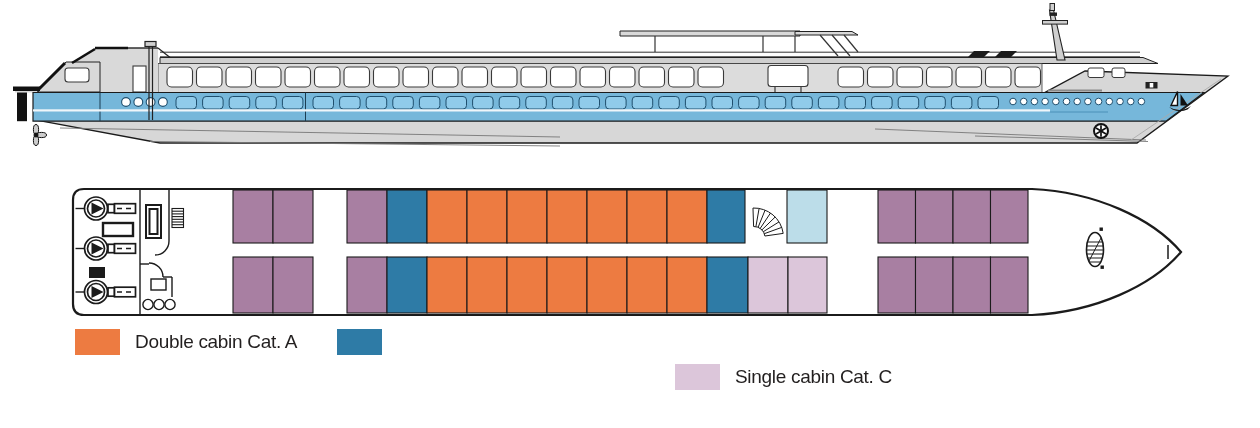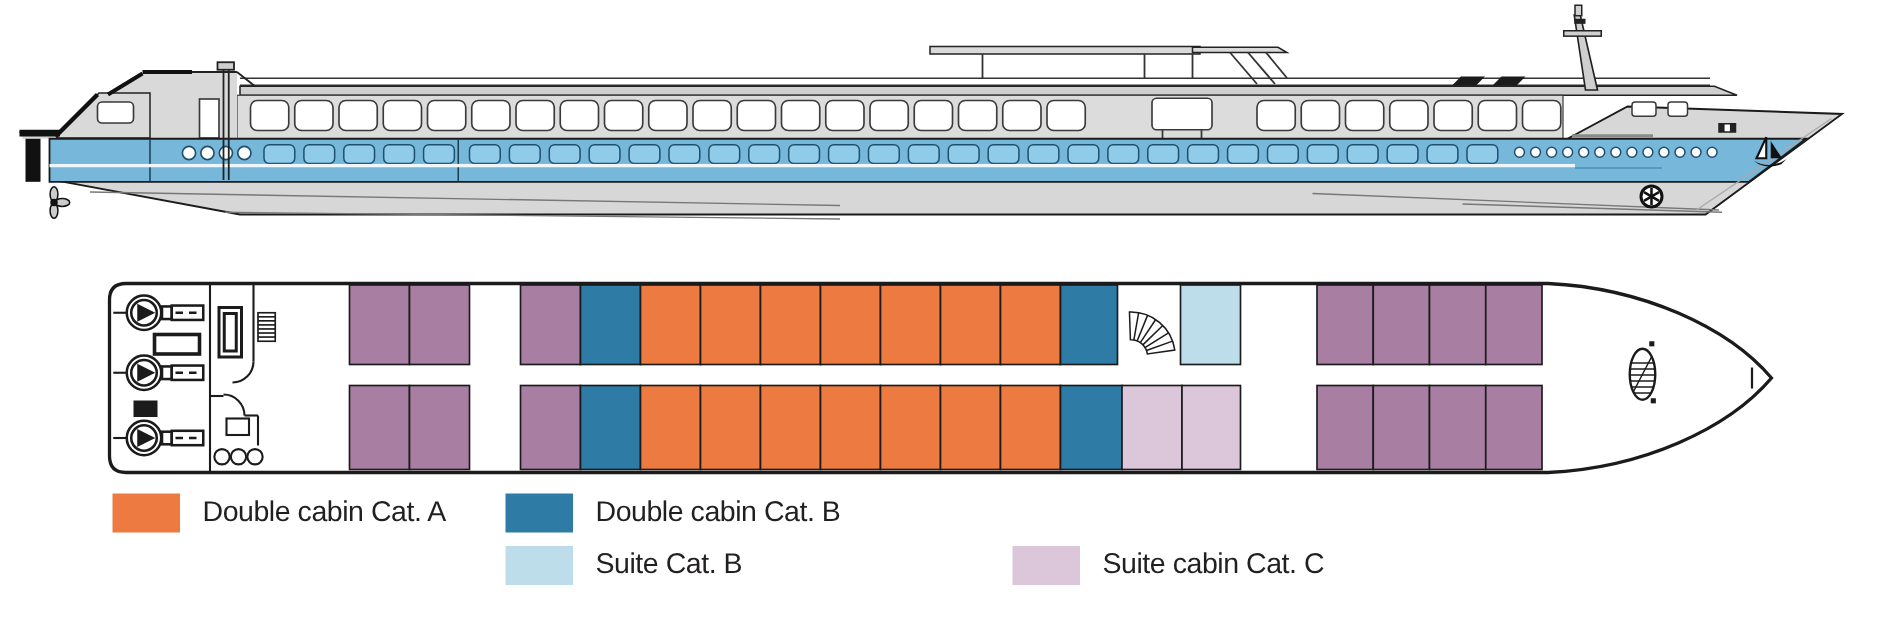--- a/index.html
+++ b/index.html
@@ -320,24 +320,19 @@
     <rect x="1100.5" y="265.5" width="3.4" height="3.4" fill="#1b1b1b"></rect>
   </g>
 </svg>
 
 <div class="legend-item" style="left:75px;top:329px">
   <span class="swatch" style="background:var(--c-cat_a)"></span>
   <span class="legend-label">Double cabin Cat. A</span>
 </div>
 <div class="legend-item" style="left:337px;top:329px">
   <span class="swatch" style="background:var(--c-cat_b)"></span>
-  <span class="legend-label">Double cabin Cat. B</span>
-</div>
-<div class="legend-item" style="left:337px;top:364px">
-  <span class="swatch" style="background:var(--c-suite_b)"></span>
-  <span class="legend-label">Suite Cat. B</span>
 </div>
 <div class="legend-item" style="left:675px;top:364px">
   <span class="swatch" style="background:var(--c-single_c)"></span>
-  <span class="legend-label">Suite cabin Cat. C</span>
+  <span class="legend-label">Single cabin Cat. C</span>
 </div>
 
 </div>
 
 </body></html>

